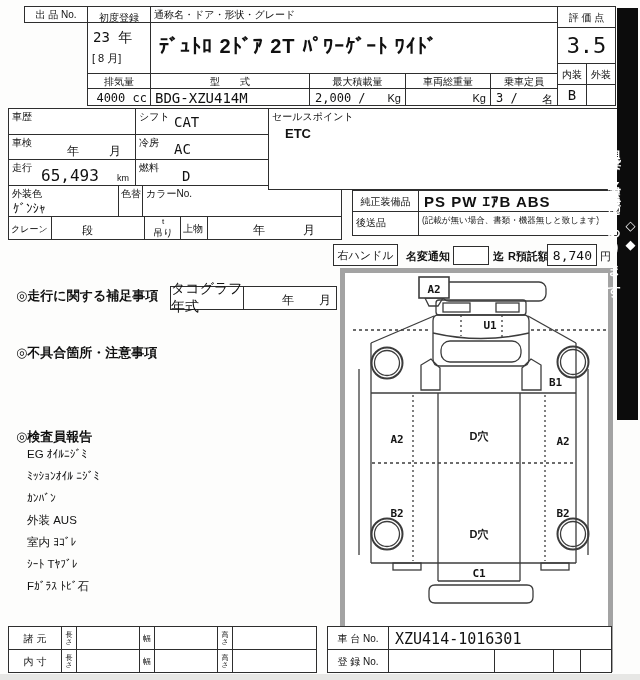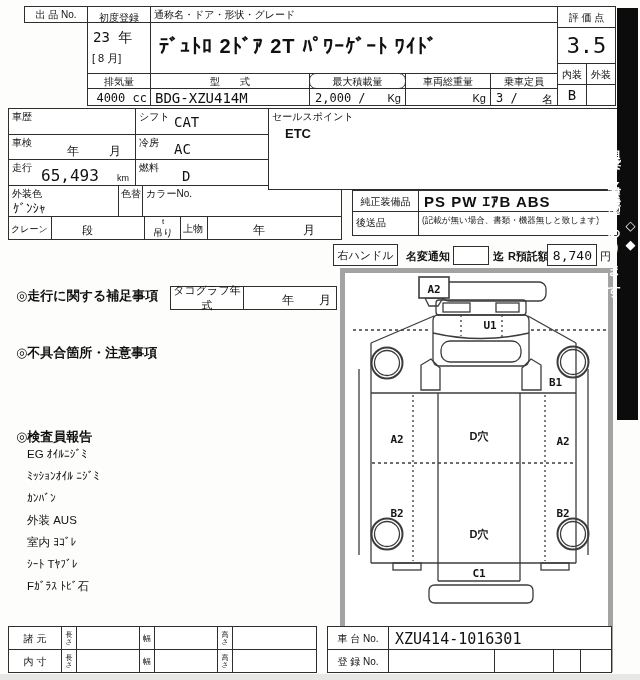--- a/index.html
+++ b/index.html
@@ -74,21 +74,21 @@
   </div>
   <div class="box" style="left:87px;top:88px;width:64px;height:18px;">
     <span class="mono" style="position:absolute;right:3px;top:2px;font-size:12px;">4000 cc</span>
   </div>
   <div class="box ctr" style="left:150px;top:73px;width:160px;height:16px;">
     <span class="lab">型　　式</span>
   </div>
   <div class="box" style="left:150px;top:88px;width:160px;height:18px;">
     <span class="mono" style="position:absolute;left:4px;top:1px;font-size:14px;">BDG-XZU414M</span>
   </div>
-  <div class="box ctr" style="left:309px;top:73px;width:97px;height:16px;border-radius:7px;">
+  <div class="box ctr" style="left:309px;top:73px;width:97px;height:16px;">
     <span class="lab">最大積載量</span>
   </div>
   <div class="box" style="left:309px;top:88px;width:97px;height:18px;">
     <span class="mono" style="position:absolute;left:5px;top:2px;font-size:12px;">2,000 /</span>
     <span style="position:absolute;right:4px;top:3px;font-size:11px;">Kg</span>
   </div>
   <div class="box ctr" style="left:405px;top:73px;width:86px;height:16px;">
     <span class="lab">車両総重量</span>
   </div>
   <div class="box" style="left:405px;top:88px;width:86px;height:18px;">
@@ -184,21 +184,21 @@
   <div class="box" style="left:453px;top:246px;width:36px;height:19px;"></div>
   <span class="nb" style="left:493px;top:249px;font-size:11px;font-weight:bold;">迄</span>
   <span class="nb" style="left:508px;top:249px;font-size:11px;font-weight:bold;">R預託額</span>
   <div class="box" style="left:547px;top:244px;width:50px;height:22px;">
     <span class="mono" style="position:absolute;right:4px;top:3px;font-size:13px;">8,740</span>
   </div>
   <span class="nb" style="left:600px;top:249px;font-size:11px;">円</span>
 
   <span class="note-h" style="left:16px;top:287px;">◎走行に関する補足事項</span>
   <div class="box ctr" style="left:170px;top:286px;width:74px;height:24px;">
-    <span style="font-size:11px;text-align:center;">タコグラフ年式</span>
+    <span style="font-size:14px;">タコグラフ年式</span>
   </div>
   <div class="box" style="left:243px;top:286px;width:94px;height:24px;">
     <span style="position:absolute;left:38px;top:5px;font-size:12px;">年</span>
     <span style="position:absolute;left:75px;top:5px;font-size:12px;">月</span>
   </div>
 
   <span class="note-h" style="left:16px;top:344px;">◎不具合箇所・注意事項</span>
 
   <span class="note-h" style="left:16px;top:428px;">◎検査員報告</span>
   <div class="nb" style="left:27px;top:443px;width:300px;">

